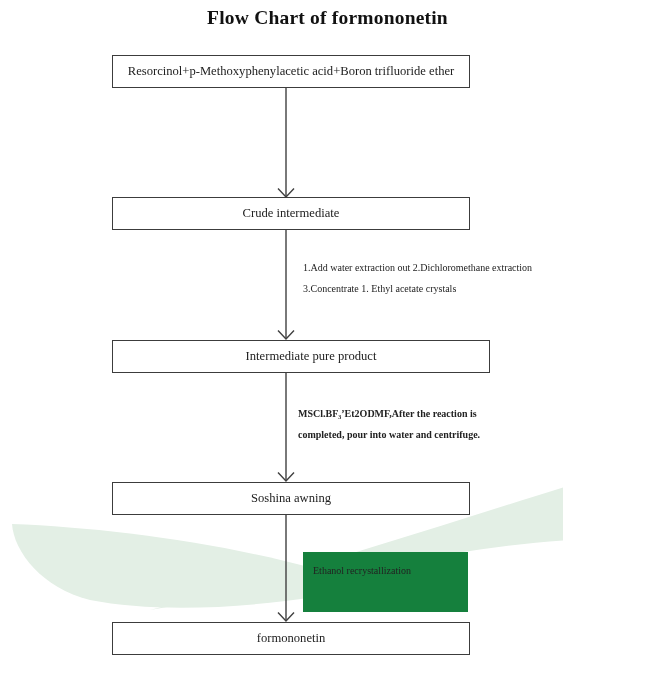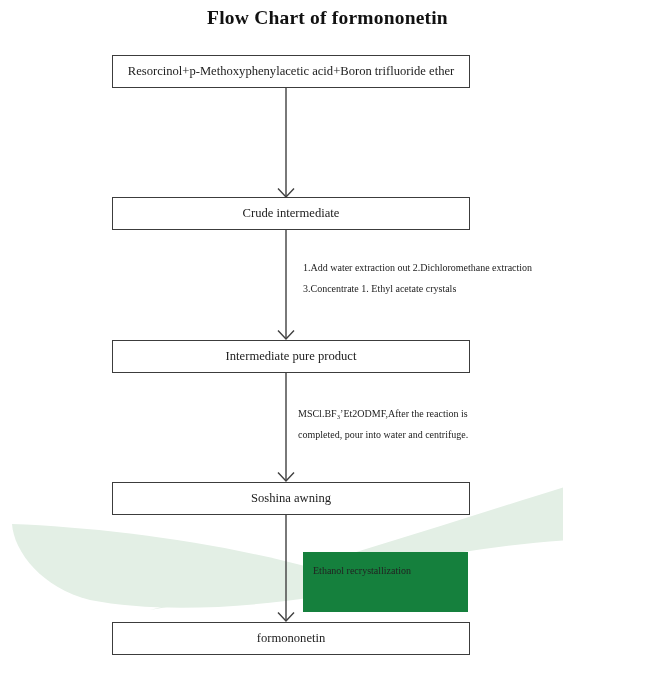--- a/index.html
+++ b/index.html
@@ -12,29 +12,29 @@
     position:absolute;left:0;top:7px;width:655px;text-align:center;
     font-size:19.5px;font-weight:bold;letter-spacing:.2px;color:#111;
   }
   .node{
     position:absolute;left:112px;width:356px;height:31px;line-height:31px;
     background:#ffffff;border:1.5px solid #3c3c3c;box-sizing:content-box;
     text-align:center;font-size:12.6px;color:#222;
   }
   .node-1{top:55px;}
   .node-2{top:197px;}
-  .node-3{top:340px;}
+  .node-3{top:340px;padding-left:20px;}
   .node-4{top:482px;}
   .node-5{top:622px;}
   .annotation{
     position:absolute;font-size:10px;line-height:21px;color:#222;
     white-space:nowrap;
   }
   .annotation-1{left:303px;top:257px;}
-  .annotation-2{left:298px;top:403px;}
+  .annotation-2{left:298px;top:403px;font-weight:bold;}
   .annotation-3{
     left:303px;top:552px;width:165px;height:60px;background:#15803d;
     padding:8px 0 0 10px;box-sizing:border-box;
   }
 </style>
 </head>
 <body>
 
 <div class="canvas">
 

